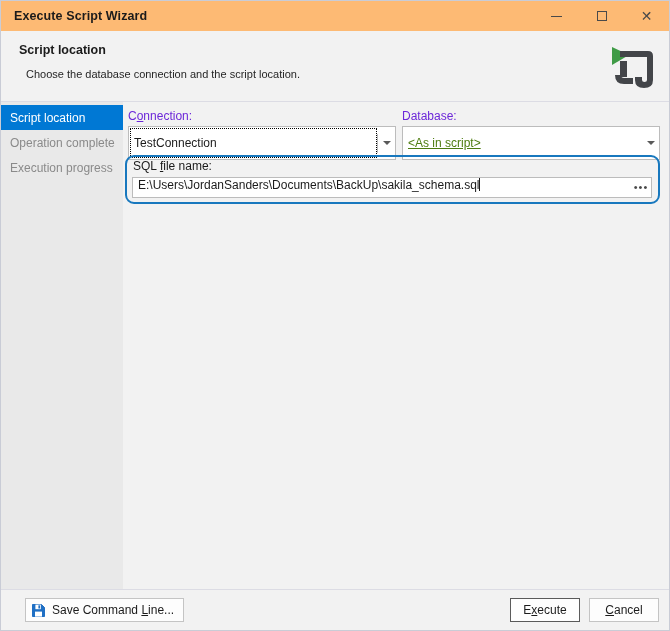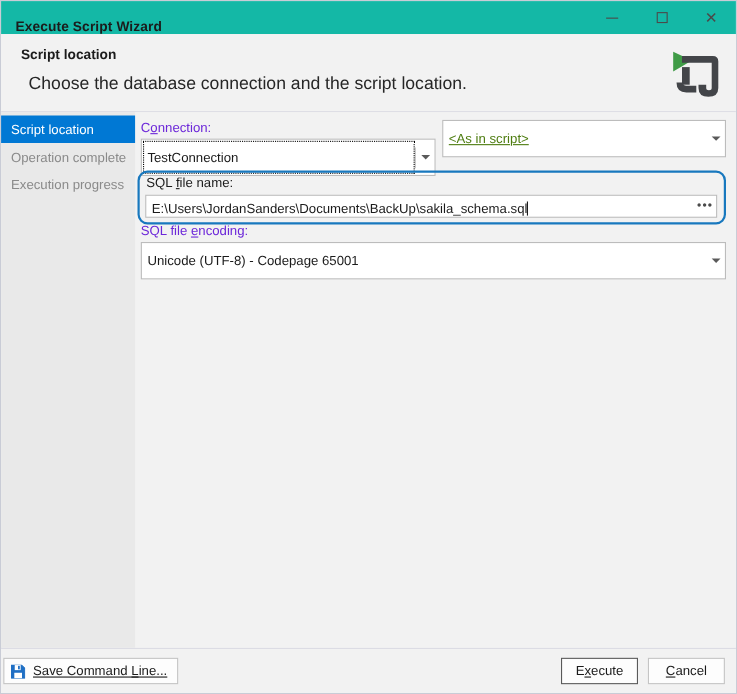--- a/index.html
+++ b/index.html
@@ -24,23 +24,23 @@
     border: 1px solid #c9ccd6;
     background: #f2f2f2;
     display: flex;
     flex-direction: column;
   }
 
   
   .titlebar {
     height: 30px;
     min-height: 30px;
-    background: #14b8a6;
-    display: flex;
-    align-items: flex-end;
+    background: #fdba74;
+    display: flex;
+    align-items: center;
     position: relative;
   }
   .title-text {
     font-size: 12.5px;
     font-weight: bold;
     color: #1b1b1b;
     margin-left: 13px;
     letter-spacing: .1px;
   }
   .caption-buttons {
@@ -90,21 +90,21 @@
     left: 18px;
     top: 12px;
     font-size: 12.5px;
     font-weight: bold;
     color: #1b1b1b;
   }
   .header-sub {
     position: absolute;
     left: 25px;
     top: 37px;
-    font-size: 16px;
+    font-size: 11px;
     color: #262626;
   }
   .header-logo {
     position: absolute;
     right: 13px;
     top: 8px;
     width: 54px;
     height: 54px;
   }
 
@@ -230,21 +230,21 @@
   .textbox {
     position: absolute;
     left: 5px;
     right: 6px;
     top: 20px;
     height: 21px;
     background: #ffffff;
     border: 1px solid #bcbcbc;
     box-sizing: border-box;
     display: flex;
-    align-items: flex-end;
+    align-items: flex-start;
     font-size: 12px;
   }
   .textbox .val {
     padding-left: 5px;
     color: #1b1b1b;
     white-space: nowrap;
     overflow: hidden;
     flex: 1;
   }
   .caret-bar {
@@ -278,23 +278,22 @@
 
   
   .footer {
     height: 41px;
     min-height: 41px;
     background: #f2f2f2;
     border-top: 1px solid #dcdce4;
     box-sizing: border-box;
     display: flex;
     align-items: center;
-    padding: 0 2px;
-    position: relative;
-    text-decoration: underline;
+    padding: 0 24px;
+    position: relative;
   }
   .btn {
     height: 24px;
     min-width: 70px;
     background: #fdfdfd;
     border: 1px solid #c4c4c4;
     box-sizing: border-box;
     font-size: 12px;
     color: #1b1b1b;
     font-family: "Liberation Sans", sans-serif;
@@ -380,47 +379,39 @@
           <div class="combo focused">
             <span class="val">TestConnection</span>
             <span class="inner-focus"></span>
             <span class="combo-arrow separated">
               <span class="caret"></span>
             </span>
           </div>
         </div>
 
         <div class="col-db">
+          <label class="field-label">Database:</label>
           <div class="combo">
             <span class="val placeholder">&lt;As in script&gt;</span>
             <span class="combo-arrow">
               <span class="caret"></span>
             </span>
           </div>
         </div>
 
       </div>
 
       <div class="highlight-group">
         <label class="hl-label"><span>SQL </span><u>f</u><span>ile name:</span></label>
         <div class="textbox">
           <span class="val"><span>E:\Users\JordanSanders\Documents\BackUp\sakila_schema.sql</span><span class="caret-bar"></span></span>
           <span class="ellipsis-btn">•••</span>
         </div>
       </div>
 
-      <div class="enc-block">
-        <label class="field-label"><span>SQL file </span><u>e</u><span>ncoding:</span></label>
-        <div class="combo">
-          <span class="val">Unicode (UTF-8) - Codepage 65001</span>
-          <span class="combo-arrow">
-            <span class="caret"></span>
-          </span>
-        </div>
-      </div>
 
     </div>
   </div>
 
   <div class="footer">
     <div class="btn btn-save">
       <span class="save-icon">
         <svg width="13" height="13" viewBox="0 0 13 13" xmlns="http://www.w3.org/2000/svg">
           <path d="M0.5 0.5 H9.5 L12.5 3.5 V12.5 H0.5 Z" fill="#1f6fc4" stroke="#1f6fc4" stroke-width="1"></path>
           <rect x="3.4" y="0.6" width="5.4" height="4.6" fill="#ffffff"></rect>

